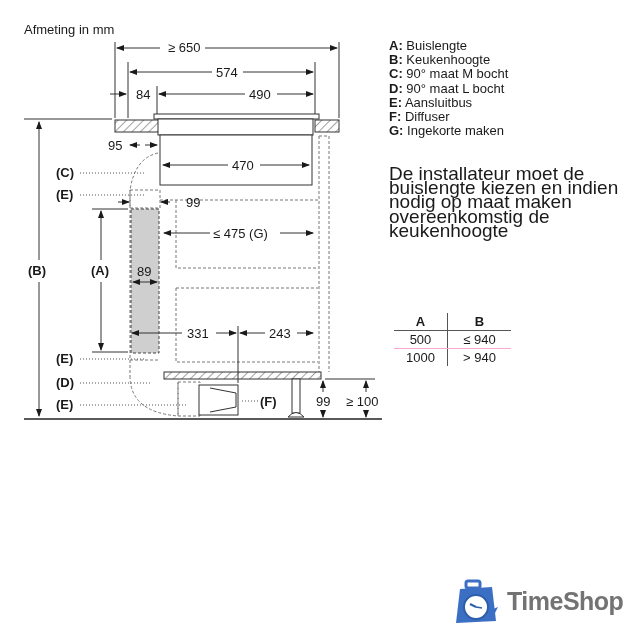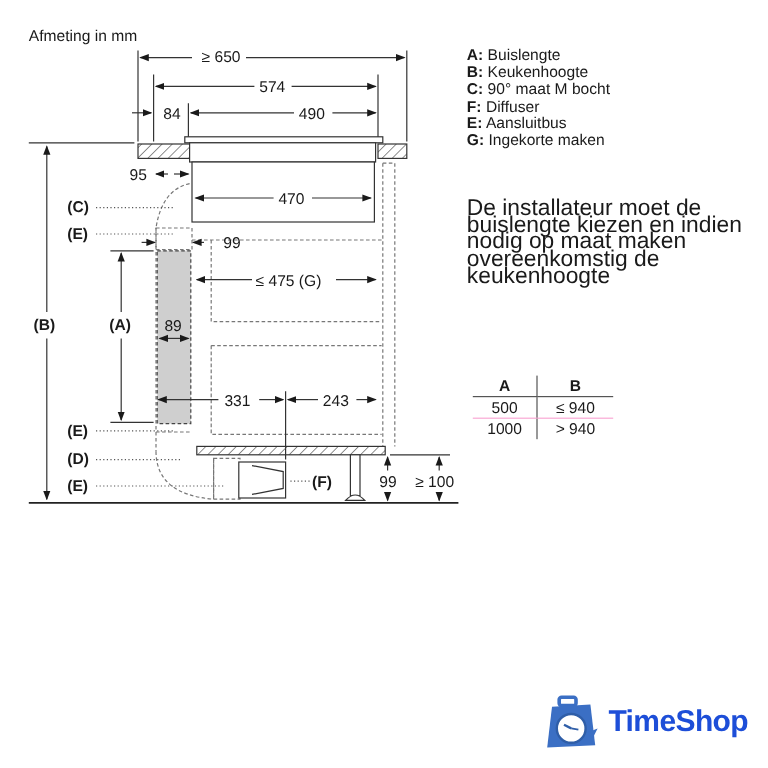--- a/index.html
+++ b/index.html
@@ -12,21 +12,21 @@
   .note { left:389px; top:167px; font-size:19px; line-height:14.2px; width:240px; }
   .tbl { left:394px; top:313px; font-size:13px; border-collapse:collapse; }
   .tbl td, .tbl th { padding:0 4px; height:17px; text-align:center; }
   .tbl th { font-weight:bold; border-bottom:1px solid #555; }
   .tbl td.c1, .tbl th.c1 { width:45px; border-right:1px solid #555; }
   .tbl td.c2, .tbl th.c2 { width:55px; }
   .tbl tr.r1 td { border-bottom:1px solid #f9a8d4; }
   svg text { font-family:"Liberation Sans", sans-serif; font-size:13px; fill:#1a1a1a; }
   svg text.b { font-weight:bold; }
   .logo { left:452px; top:577px; width:190px; height:56px; }
-  .logo-text { position:absolute; left:55px; top:10px; font-size:25px; color:#1d4ed8; font-weight:bold; letter-spacing:-0.5px; }
+  .logo-text { position:absolute; left:55px; top:10px; font-size:25px; color:#737373; font-weight:bold; letter-spacing:-0.5px; }
 </style>
 </head>
 <body>
 
 <div class="abs title">Afmeting in mm</div>
 
 <svg class="abs" style="left:0;top:0" width="640" height="640">
   <defs>
     <pattern id="hatch" patternUnits="userSpaceOnUse" width="6" height="6" patternTransform="rotate(45)">
       <line x1="0" y1="0" x2="0" y2="6" stroke="#444" stroke-width="1"></line>
@@ -189,22 +189,23 @@
   <text x="56" y="199" class="b">(E)</text>
   <text x="56" y="363" class="b">(E)</text>
   <text x="56" y="387" class="b">(D)</text>
   <text x="56" y="409" class="b">(E)</text>
 </svg>
 
 <div class="abs legend">
   <div><b>A:</b> <span>Buislengte</span></div>
   <div><b>B:</b> <span>Keukenhoogte</span></div>
   <div><b>C:</b> <span>90° maat M bocht</span></div>
+  <div><b>D:</b> <span>90° maat L bocht</span></div>
+  <div><b>E:</b> <span>Aansluitbus</span></div>
   <div><b>F:</b> <span>Diffuser</span></div>
-  <div><b>E:</b> <span>Aansluitbus</span></div>
   <div><b>G:</b> <span>Ingekorte maken</span></div>
 </div>
 
 <div class="abs note">De installateur moet de buislengte kiezen en indien nodig op maat maken overeenkomstig de keukenhoogte</div>
 
 <table class="abs tbl">
   <tbody>
       <tr>
         <th class="c1">A</th>
         <th class="c2">B</th>

